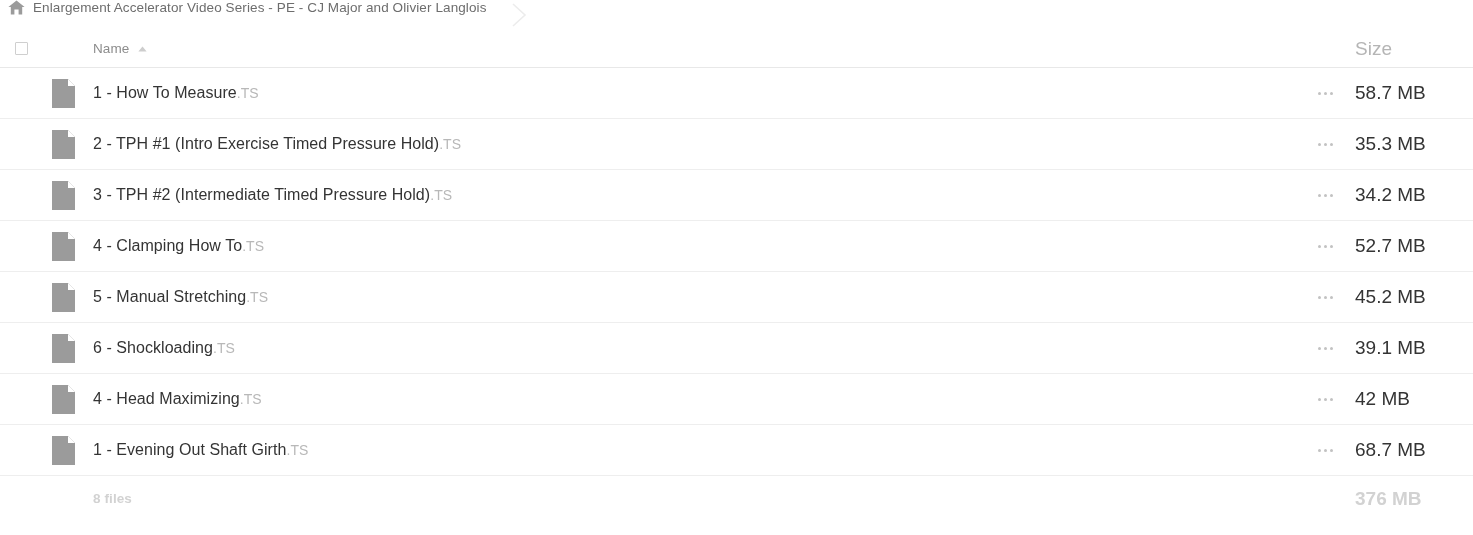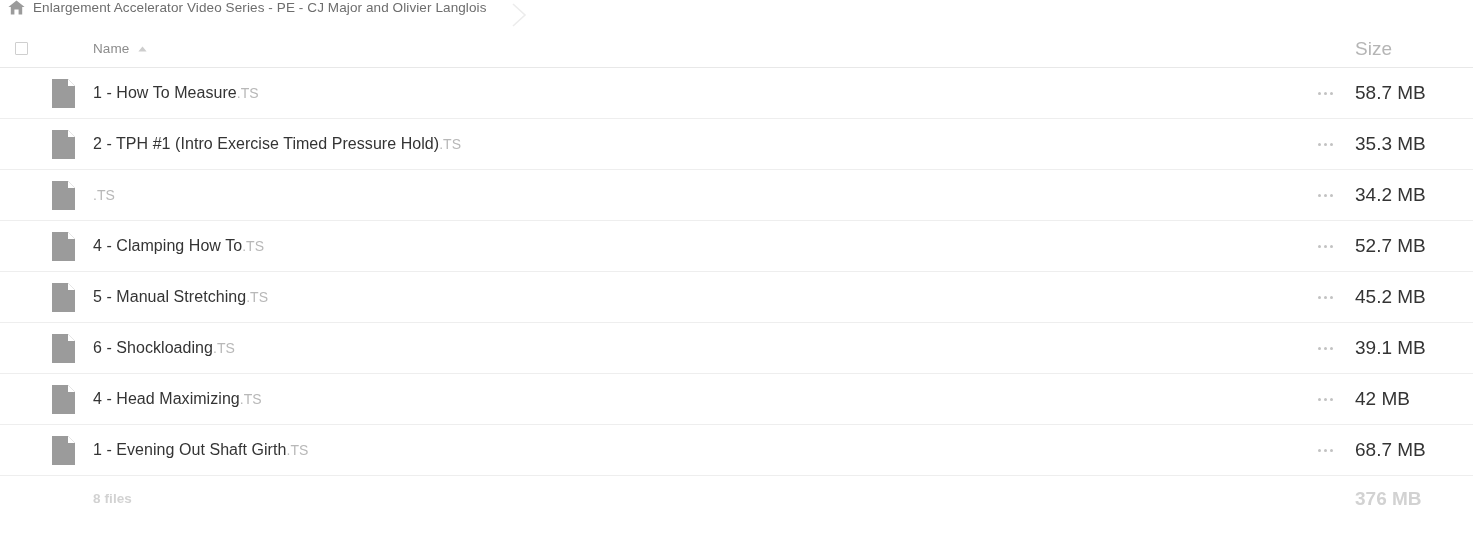--- a/index.html
+++ b/index.html
@@ -276,20 +276,21 @@
         </div>
         <div class="row file-row">
           <div class="cell-check"></div>
           <div class="cell-icon">
             <svg class="file-icon" viewBox="0 0 23 29">
               <path d="M0 0 H16 L23 7 V29 H0 Z" fill="#9b9b9b"></path>
               <path d="M16 0 L23 7 H16 Z" fill="#ffffff"></path>
             </svg>
           </div>
           <div class="cell-name">
+            <span class="name-text">3 - TPH #2 (Intermediate Timed Pressure Hold)</span>
             <span class="name-ext">.TS</span>
           </div>
           <div class="cell-menu">
             <div class="dots">
               <span></span>
               <span></span>
               <span></span>
             </div>
           </div>
           <div class="cell-size">34.2 MB</div>

